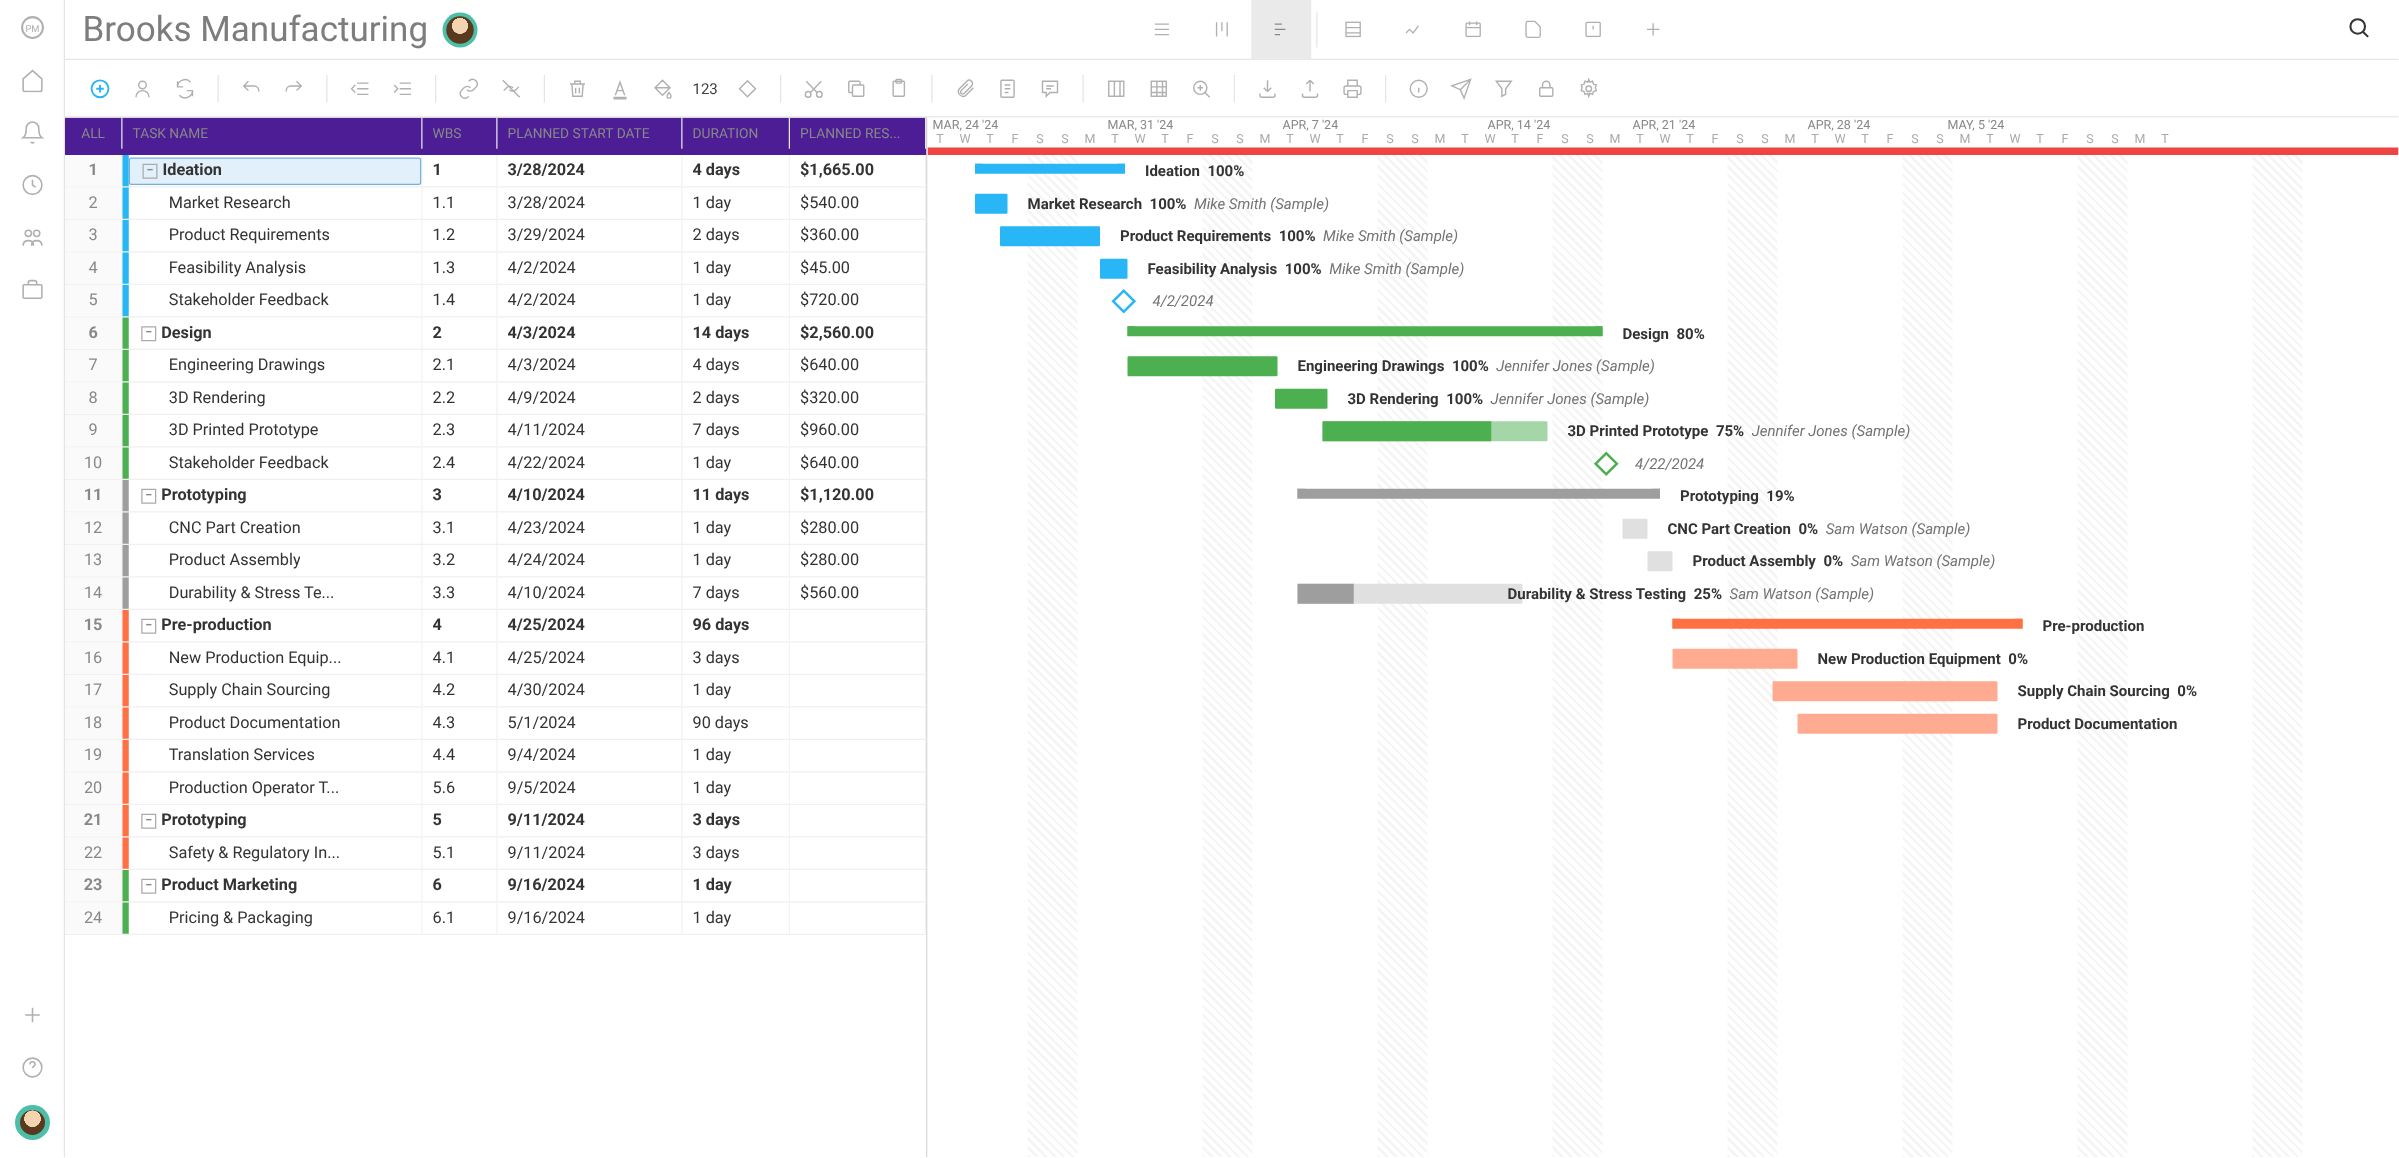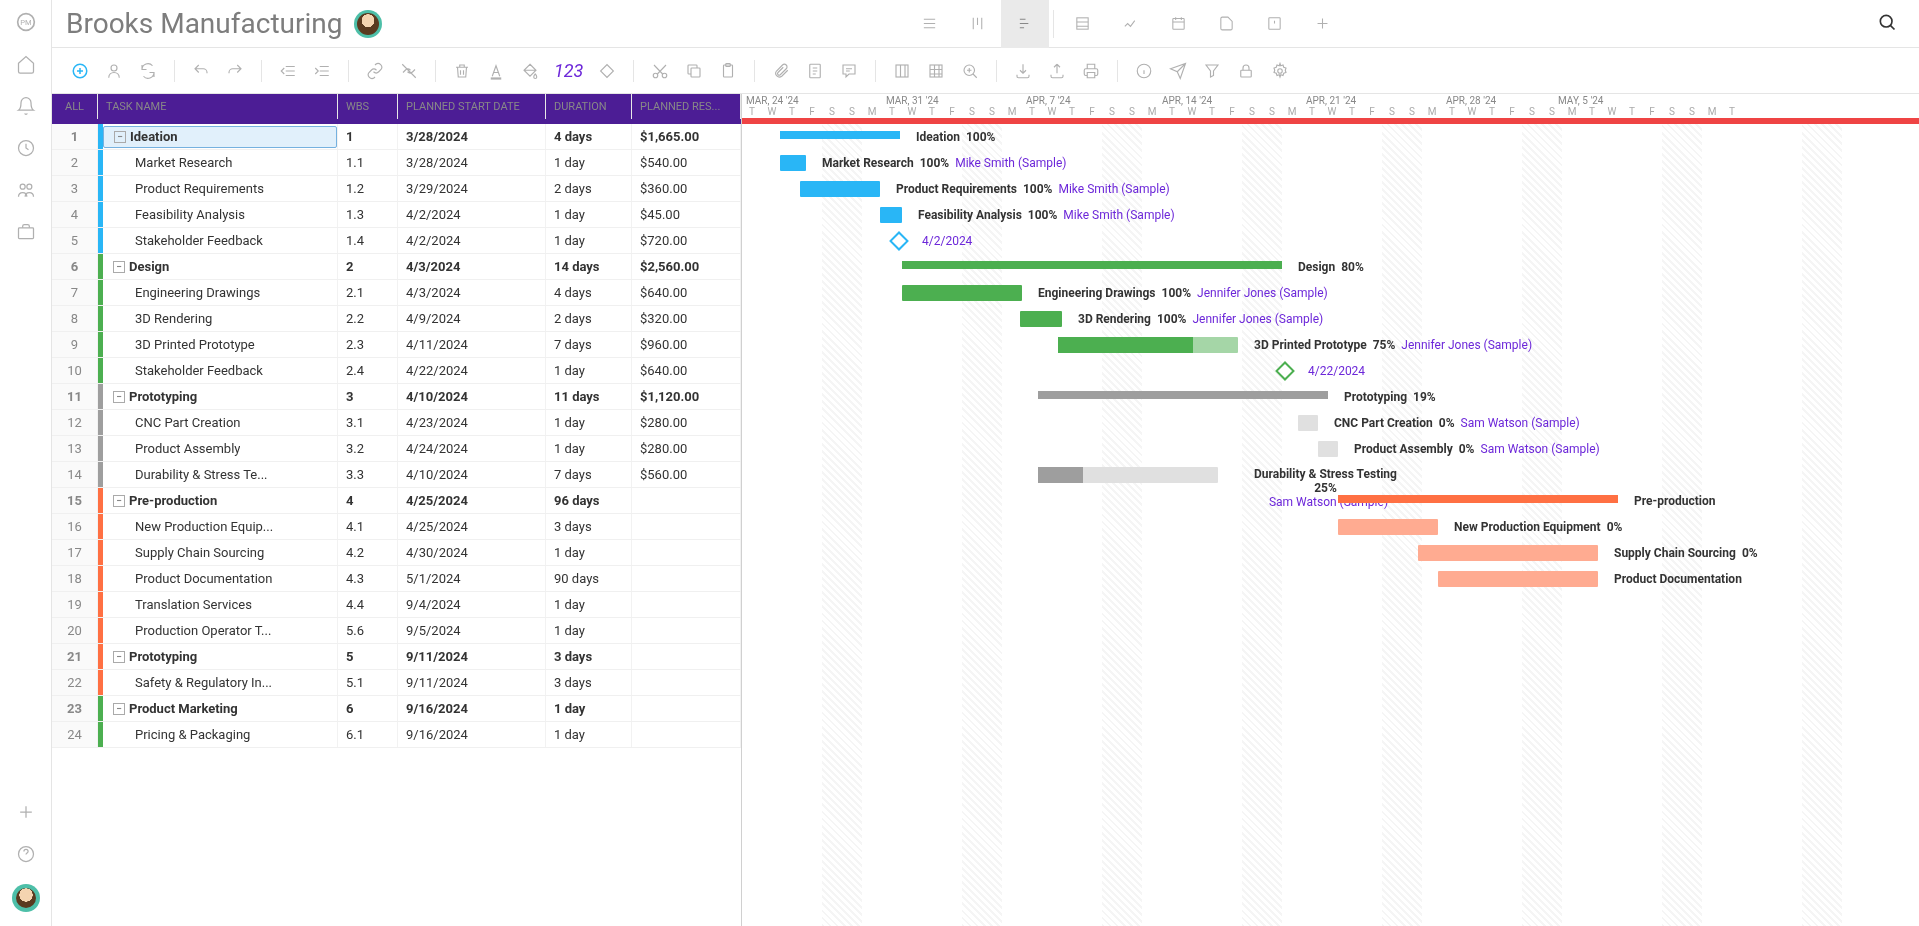--- a/index.html
+++ b/index.html
@@ -24,21 +24,21 @@
 .view-tab svg { width: 17px; height: 17px; }
 .view-sep { width: 1px; height: 28px; background: #e5e5e5; align-self: center; margin: 0 4px; }
 .header-search { margin-left: auto; color: #333; cursor: pointer; padding: 0 8px; }
 .header-search svg { width: 20px; height: 20px; }
 
 .toolbar { height: 46px; display: flex; align-items: center; padding: 0 14px; gap: 6px; border-bottom: 1px solid #e5e5e5; }
 .tb-btn { width: 28px; height: 28px; display: flex; align-items: center; justify-content: center; color: #b0b0b0; cursor: pointer; border-radius: 3px; }
 .tb-btn svg { width: 18px; height: 18px; }
 .tb-btn.accent { color: #29b6f6; }
 .tb-sep { width: 1px; height: 22px; background: #e5e5e5; margin: 0 6px; }
-.tb-text { font-size: 18px; color: #6d28d9; padding: 0 4px; font-style: italic; }
+.tb-text { font-size: 12px; color: #404040; padding: 0 4px; }
 
 .content { flex: 1; display: flex; overflow: hidden; }
 
 .grid { width: 690px; border-right: 1px solid #d0d0d0; display: flex; flex-direction: column; overflow: hidden; }
 .grid-header { display: flex; height: 30px; border-bottom: 5px solid #4c1d95; background: #4c1d95; font-size: 11px; color: #888; }
 .gh-cell { display: flex; align-items: center; padding: 0 8px; border-right: 1px solid #e8e8e8; }
 .col-num { width: 46px; justify-content: center; }
 .col-name { width: 240px; }
 .col-wbs { width: 60px; }
 .col-start { width: 148px; }
@@ -72,21 +72,21 @@
 .gantt-row { height: 26px; position: relative; }
 .bar { position: absolute; height: 16px; top: 5px; border-radius: 1px; }
 .summary-bar { position: absolute; height: 8px; top: 7px; }
 .summary-bar::before, .summary-bar::after { content: ''; position: absolute; top: 0; width: 0; height: 0; border-top: 8px solid currentColor; }
 .summary-bar::before { left: 0; border-right: 6px solid transparent; }
 .summary-bar::after { right: 0; border-left: 6px solid transparent; }
 .milestone { position: absolute; width: 14px; height: 14px; top: 6px; transform: rotate(45deg); border: 2px solid; background: #fff; }
 .bar-label { position: absolute; left: 100%; top: 0; height: 16px; display: flex; align-items: center; white-space: nowrap; padding-left: 8px; font-size: 12px; }
 .bar-label .name { font-weight: 700; margin-right: 6px; }
 .bar-label .pct { font-weight: 700; margin-right: 6px; }
-.bar-label .assignee { color: #6d28d9; }
+.bar-label .assignee { color: #737373; font-style: italic; }
 .progress-fill { position: absolute; left: 0; top: 0; bottom: 0; }
 </style>
 </head>
 <body>
 
 <div class="app">
   <div class="sidebar">
     <div class="sidebar-icon">
         <svg viewBox="0 0 24 24" fill="none" stroke="currentColor" stroke-width="2">
           <circle cx="12" cy="12" r="10"></circle>
@@ -723,21 +723,21 @@
     <div class="gc gc-res"></div>
             </div>
           </div>
       </div>
 
       <div class="gantt">
         <div class="gantt-header" id="gantt-header">
             <div class="week-label" style="left: 4px;">MAR, 24 '24</div>
             <div class="week-label" style="left: 144px;">MAR, 31 '24</div>
             <div class="week-label" style="left: 284px;">APR, 7 '24</div>
-            <div class="week-label" style="left: 420px;">APR, 14 '24</div>
+            <div class="week-label" style="left: 448px;">APR, 14 '24</div>
             <div class="week-label" style="left: 564px;">APR, 21 '24</div>
             <div class="week-label" style="left: 704px;">APR, 28 '24</div>
             <div class="week-label" style="left: 816px;">MAY, 5 '24</div>
             <div class="day-labels">
               <div class="day-label">T</div>
               <div class="day-label">W</div>
               <div class="day-label">T</div>
               <div class="day-label">F</div>
               <div class="day-label">S</div>
               <div class="day-label">S</div>
@@ -897,21 +897,21 @@
                 <div class="bar-label" style="left: 604px; top: 5px;">
                   <span class="name">Product Assembly</span>
                   <span class="pct">0%</span>
                   <span class="assignee">Sam Watson (Sample)</span>
                 </div>
               </div>
               <div class="gantt-row">
                 <div class="bar" style="left: 296px; width: 180px; background: rgb(224, 224, 224);">
                   <div class="progress-fill" style="width: 25%; background: rgb(158, 158, 158);"></div>
                 </div>
-                <div class="bar-label" style="left: 504px; top: 5px; flex-direction: column;">
+                <div class="bar-label" style="left: 456px; top: 5px;">
                   <span class="name">Durability &amp; Stress Testing</span>
                   <span class="pct">25%</span>
                   <span class="assignee">Sam Watson (Sample)</span>
                 </div>
               </div>
               <div class="gantt-row">
                 <div class="summary-bar" style="left: 596px; width: 280px; background: rgb(255, 112, 67); color: rgb(255, 112, 67);"></div>
                 <div class="bar-label" style="left: 884px; top: 5px;">
                   <span class="name">Pre-production</span>
                   <span class="pct"></span>

